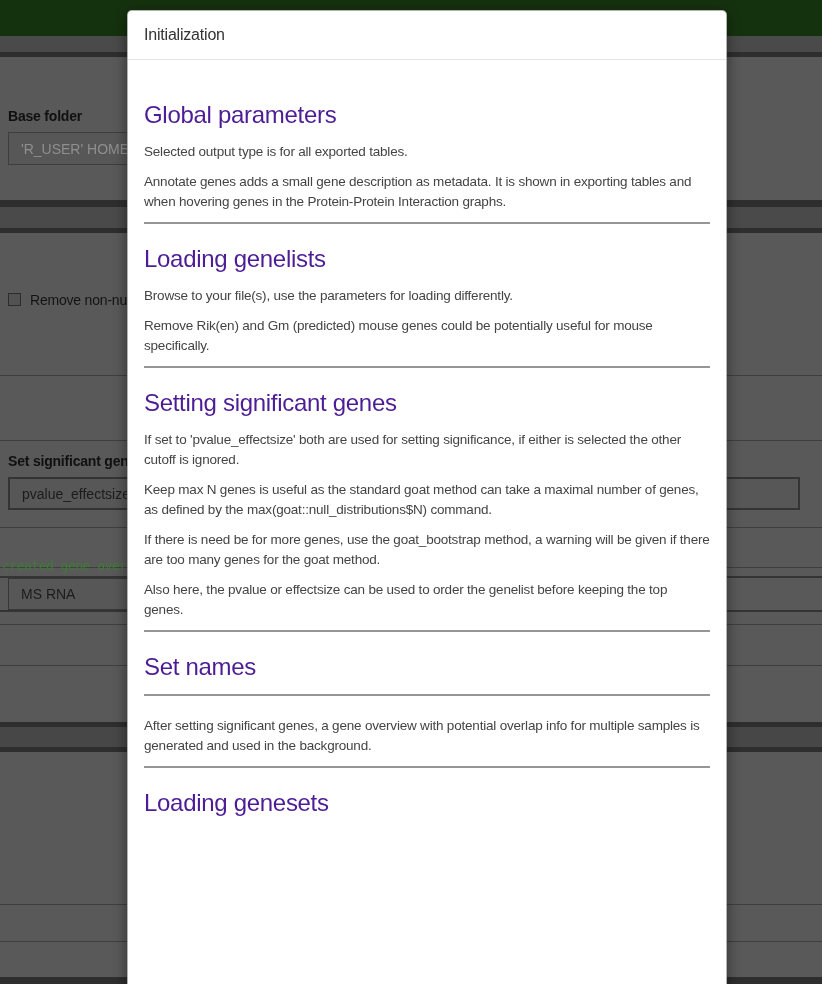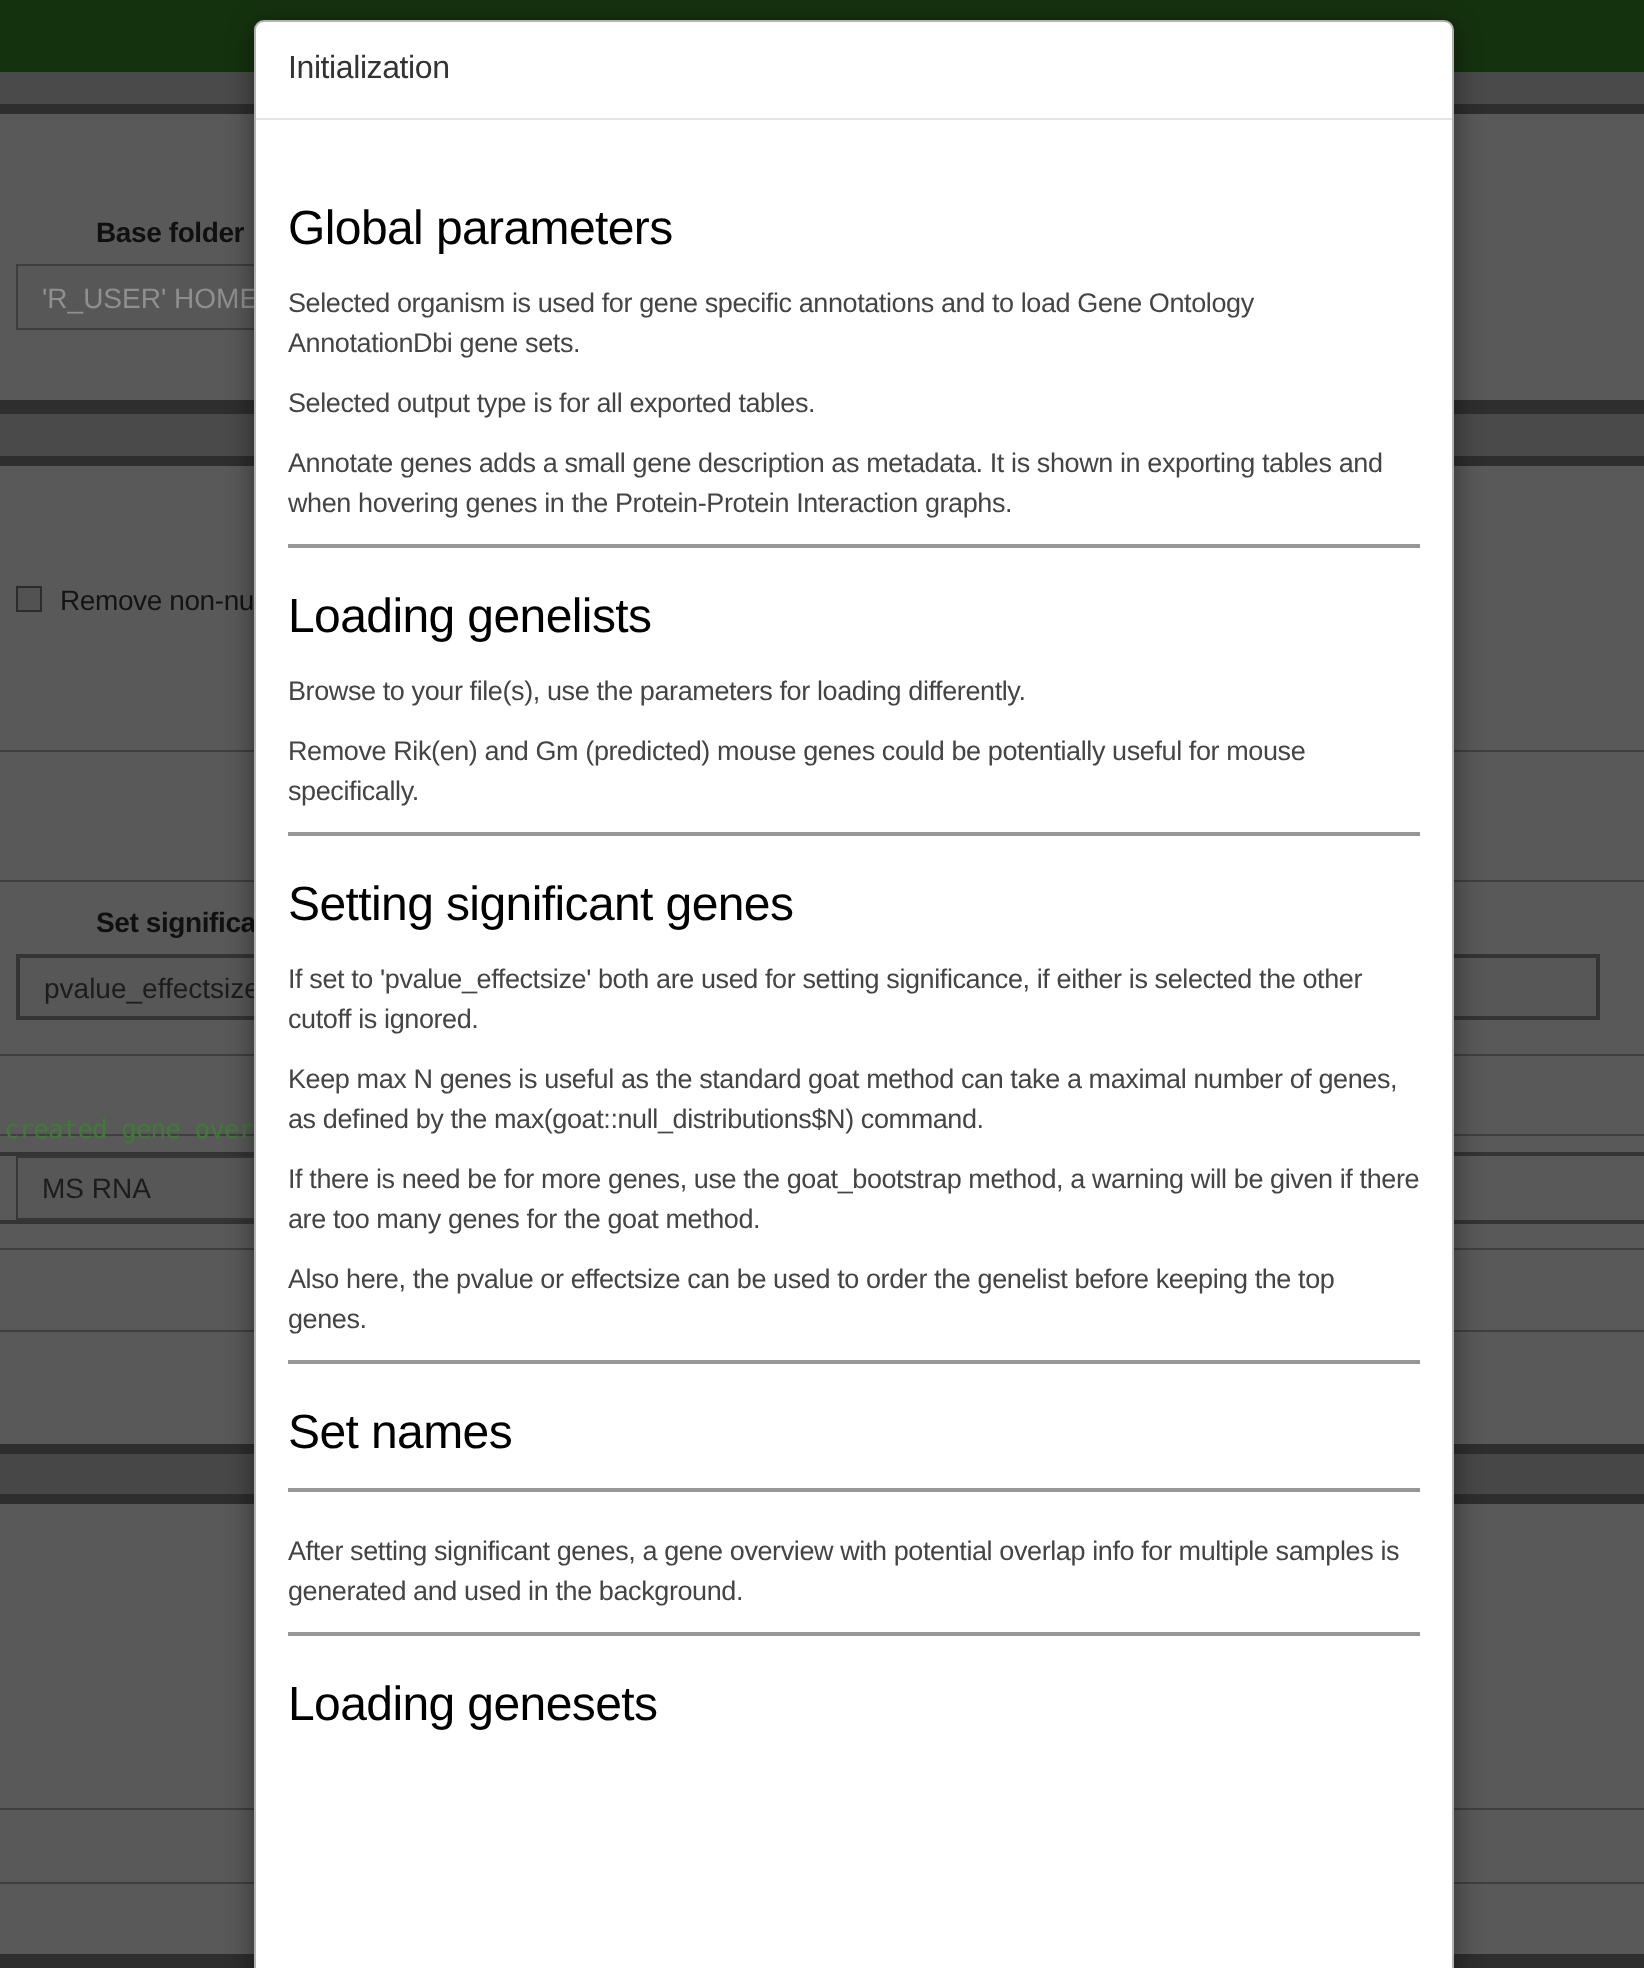--- a/index.html
+++ b/index.html
@@ -8,37 +8,37 @@
 
   
   .bg-layer{position:absolute;left:0;width:100%;}
   #navbar{top:0;height:36px;background:#15320e;}
   .band{background:#4a4a4a;}
   .strip{background:#2e2e2e;}
   .panel{background:#595959;}
   .bg-hr{position:absolute;left:0;width:100%;height:1px;background:#3f3f3f;}
   .bg-hr-dark{position:absolute;left:0;width:100%;height:2px;background:#343434;}
 
-  .bg-label{position:absolute;font-size:14px;font-weight:700;color:#101010;letter-spacing:-0.2px;margin-left:40px;}
+  .bg-label{position:absolute;font-size:14px;font-weight:700;color:#101010;letter-spacing:-0.2px;}
   .bg-input{position:absolute;background:#575757;border:1px solid #3e3e3e;display:flex;align-items:center;padding:0 12px;font-size:14px;}
   .placeholder-text{color:#8f8f8f;}
   .value-text{color:#1c1c1c;}
   .bg-select{border-width:2px;border-color:#343434;}
   .console-text{position:absolute;font-family:"DejaVu Sans Mono","Liberation Mono",monospace;font-size:13px;color:#3e7c35;letter-spacing:-0.5px;margin-top:19px;}
   .bg-checkbox{position:absolute;width:13px;height:13px;background:#525252;border:1px solid #2c2c2c;}
   .checkbox-label{position:absolute;font-size:14px;font-weight:400;color:#141414;letter-spacing:-0.2px;}
 
   
   #modal{position:absolute;left:127px;top:10px;width:600px;height:1060px;
          background:#ffffff;border:1px solid rgba(0,0,0,0.3);border-radius:5px 5px 0 0;
          box-shadow:0 3px 14px rgba(0,0,0,0.45);overflow:hidden;}
   #modal-header{padding:15px 16px;border-bottom:1px solid #e5e5e5;}
   #modal-title{font-size:16px;line-height:18px;color:#333;letter-spacing:-0.2px;}
   #modal-body{padding:20px 16px 0 16px;}
-  #modal-body h2{font-size:24px;line-height:30px;font-weight:400;color:#000000;margin:20px 0 12px 0;letter-spacing:-0.3px;}
+  #modal-body h2{font-size:24px;line-height:30px;font-weight:400;color:#4c1d95;margin:20px 0 12px 0;letter-spacing:-0.3px;}
   #modal-body h2:first-child{margin-top:20px;}
   #modal-body p{font-size:13.5px;line-height:20px;color:#444;margin:0 0 10px 0;letter-spacing:-0.2px;}
   #modal-body hr{border:0;border-top:2px solid #969696;margin:10px 0 20px 0;}
 </style>
 </head>
 <body>
 
 <div id="screen">
 
   <div class="bg-layer" id="navbar"></div>
@@ -84,21 +84,20 @@
   <div class="bg-input" style="left:8px;top:578px;width:360px;height:32px;border-color:#373737;">
     <span class="value-text">MS RNA</span>
   </div>
 
   <div id="modal">
     <div id="modal-header">
       <div id="modal-title">Initialization</div>
     </div>
     <div id="modal-body">
         <h2>Global parameters</h2>
-        <p>Selected organism is used for gene specific annotations and to load Gene Ontology AnnotationDbi gene sets.</p>
         <p>Selected output type is for all exported tables.</p>
         <p>Annotate genes adds a small gene description as metadata. It is shown in exporting tables and when hovering genes in the Protein-Protein Interaction graphs.</p>
         <hr>
         <h2>Loading genelists</h2>
         <p>Browse to your file(s), use the parameters for loading differently.</p>
         <p>Remove Rik(en) and Gm (predicted) mouse genes could be potentially useful for mouse specifically.</p>
         <hr>
         <h2>Setting significant genes</h2>
         <p>If set to 'pvalue_effectsize' both are used for setting significance, if either is selected the other cutoff is ignored.</p>
         <p>Keep max N genes is useful as the standard goat method can take a maximal number of genes, as defined by the max(goat::null_distributions$N) command.</p>

